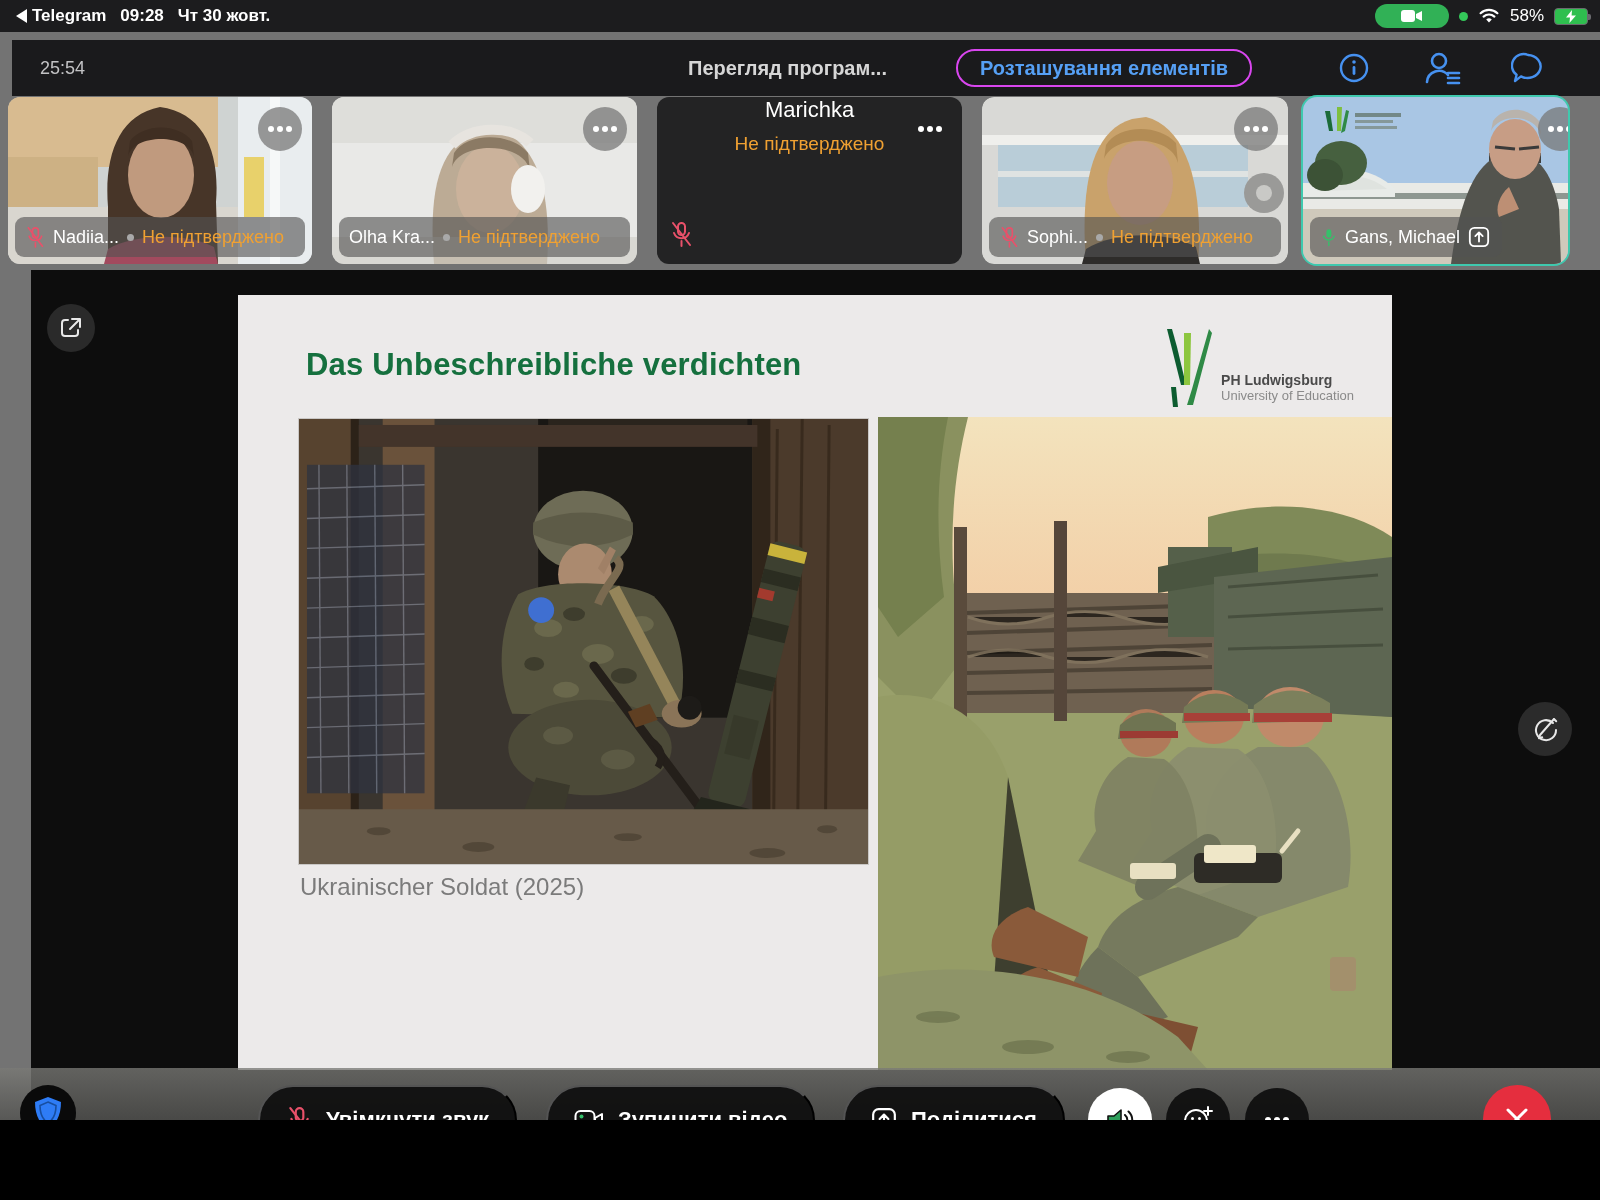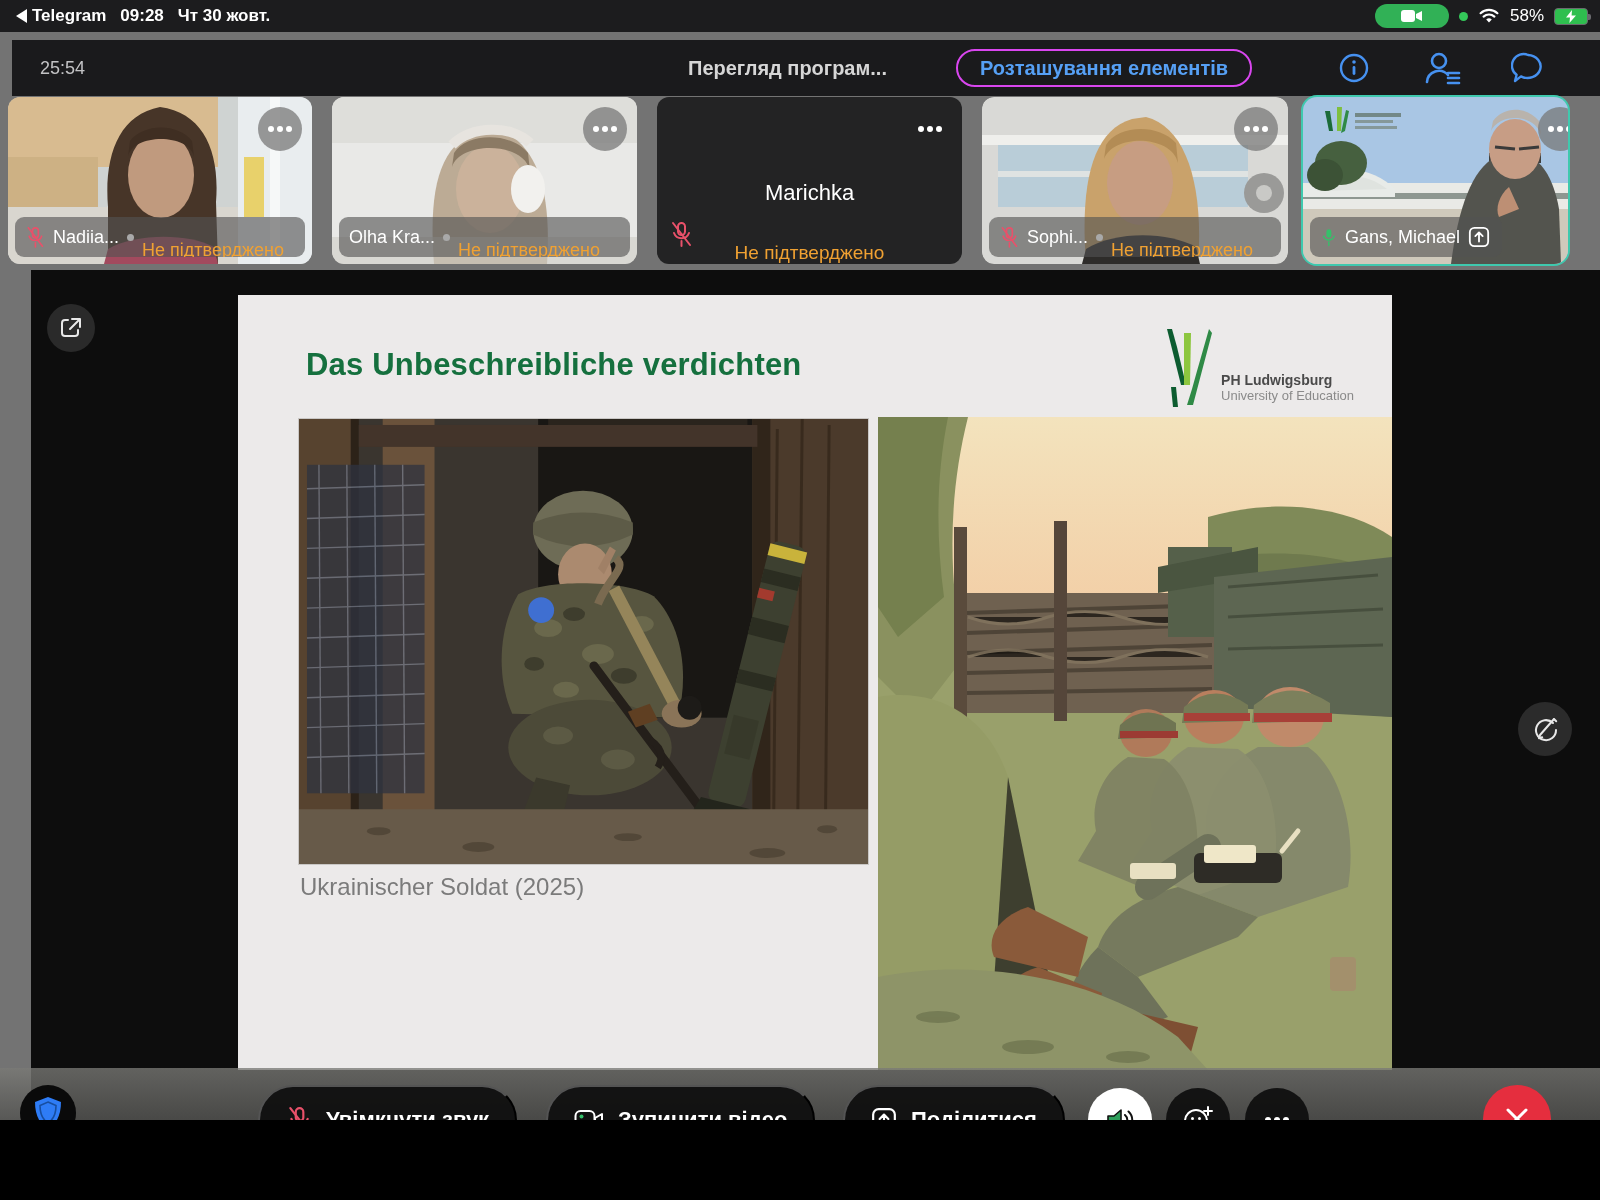--- a/index.html
+++ b/index.html
@@ -32,22 +32,22 @@
   .tile { position:absolute; top:0; height:167px; border-radius:12px; overflow:hidden; background:#262626; }
   .tile svg.bg { position:absolute; inset:0; width:100%; height:100%; }
   .more-btn { position:absolute; top:10px; right:10px; width:44px; height:44px; border-radius:50%;
     background:rgba(120,120,120,0.75); display:flex; align-items:center; justify-content:center; }
   .more-btn.flat { background:transparent; }
   .namebar { position:absolute; left:7px; right:7px; bottom:7px; height:40px; border-radius:9px;
     background:rgba(82,82,82,0.62); display:flex; align-items:center; gap:8px; padding:0 10px;
     color:#fff; font-size:18px; white-space:nowrap; overflow:hidden; }
   .namebar.fit { right:auto; padding-right:12px; }
   .sep-dot { width:7px; height:7px; border-radius:50%; background:#a9a9a9; flex:0 0 auto; }
-  .status-txt { color:#f0a132;margin-top:26px; }
-  .tile-novideo { display:flex; flex-direction:column; align-items:center; justify-content:flex-end; gap:10px;
+  .status-txt { color:#f0a132; }
+  .tile-novideo { display:flex; flex-direction:column; align-items:center; justify-content:flex-start; gap:10px;
     color:#fff; font-size:22px; }
   .tile-novideo .status-txt { font-size:19px; }
   .mic-corner { position:absolute; left:12px; bottom:10px; }
   .tile.active { outline:3px solid #3fc9ae; outline-offset:-1px; border-radius:14px;padding-left:29px; }
 
   
   .share-area { position:absolute; left:0; top:270px; width:1600px; height:930px; background:#0d0d0d;margin-left:31px; }
   .slide { position:absolute; left:207px; top:25px; width:1154px; height:775px; background:#eceaea; overflow:hidden; }
   .slide-title { position:absolute; left:68px; top:52px; font-size:31px; font-weight:700; color:#15703e; letter-spacing:0.2px; }
   .slide-logo { position:absolute; right:38px; top:32px; display:flex; align-items:flex-end; gap:8px; }

